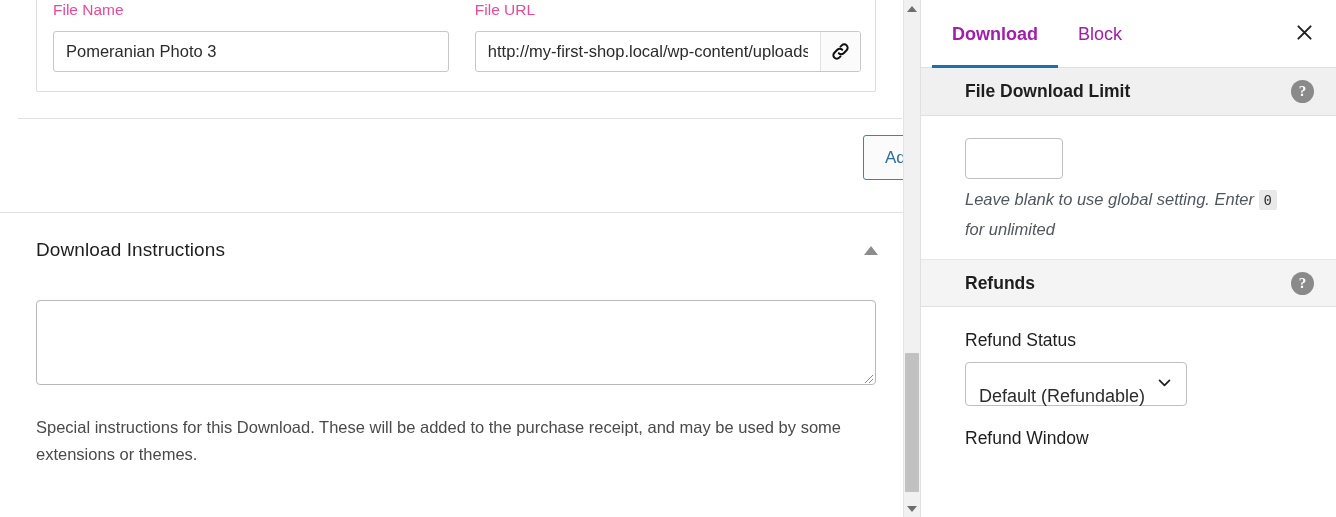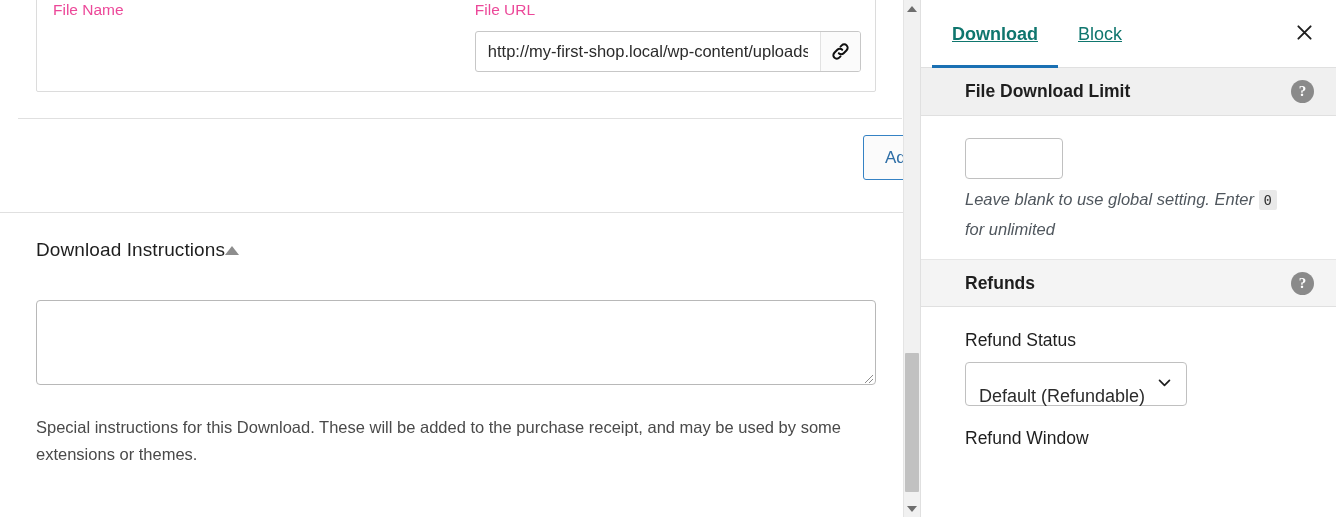--- a/index.html
+++ b/index.html
@@ -163,20 +163,21 @@
     background: #e0e0e0;
   }
   .instr-head {
     position: absolute;
     left: 0;
     top: 213px;
     width: 902px;
     height: 74px;
     display: flex;
     align-items: center;
+    justify-content: space-between;
     padding: 0 24px 0 36px;
     box-sizing: border-box;
     cursor: pointer;
     background: #fff;
   }
   .instr-title {
     font-size: 19px;
     font-weight: 400;
     color: #1e1e1e;
     letter-spacing: .1px;
@@ -289,24 +290,23 @@
     align-items: center;
     border-bottom: 1px solid #e0e0e0;
     box-sizing: border-box;
   }
   .tab {
     position: relative;
     height: 68px;
     line-height: 68px;
     padding: 0 20px;
     font-size: 18px;
-    color: #0f766e;
+    color: #a21caf;
     cursor: pointer;
     white-space: nowrap;
-    text-decoration: underline;
   }
   .tab.first { margin-left: 11px; }
   .tab.active { font-weight: 600; }
   .tab.active::after {
     content: "";
     position: absolute;
     left: 0; right: 0;
     bottom: -1px;
     height: 4px;
     background: #1a70b3;
@@ -440,20 +440,21 @@
 
 <div class="screen">
 
   <div class="editor-col">
 
     <div class="files-card">
       <div class="file-row">
 
         <div class="field field-name">
           <div class="field-label">File Name</div>
+          <input class="txt-input" type="text" value="Pomeranian Photo 3" style="">
         </div>
 
         <div class="field field-url">
           <div class="field-label">File URL</div>
           <div class="url-wrap">
             <input class="url-input" type="text" value="http://my-first-shop.local/wp-content/uploads/2024/01/pomeranian-photo-3.jpg" style="">
             <button class="link-btn">
               <span>
                 <svg width="23" height="23" viewBox="0 0 24 24" fill="none" stroke="#111" stroke-width="2.1" stroke-linecap="round">
                   <path d="M10.2 13.8a3.6 3.6 0 0 0 5.1 0l3.1-3.1a3.6 3.6 0 1 0-5.1-5.1l-1.3 1.3"></path>

